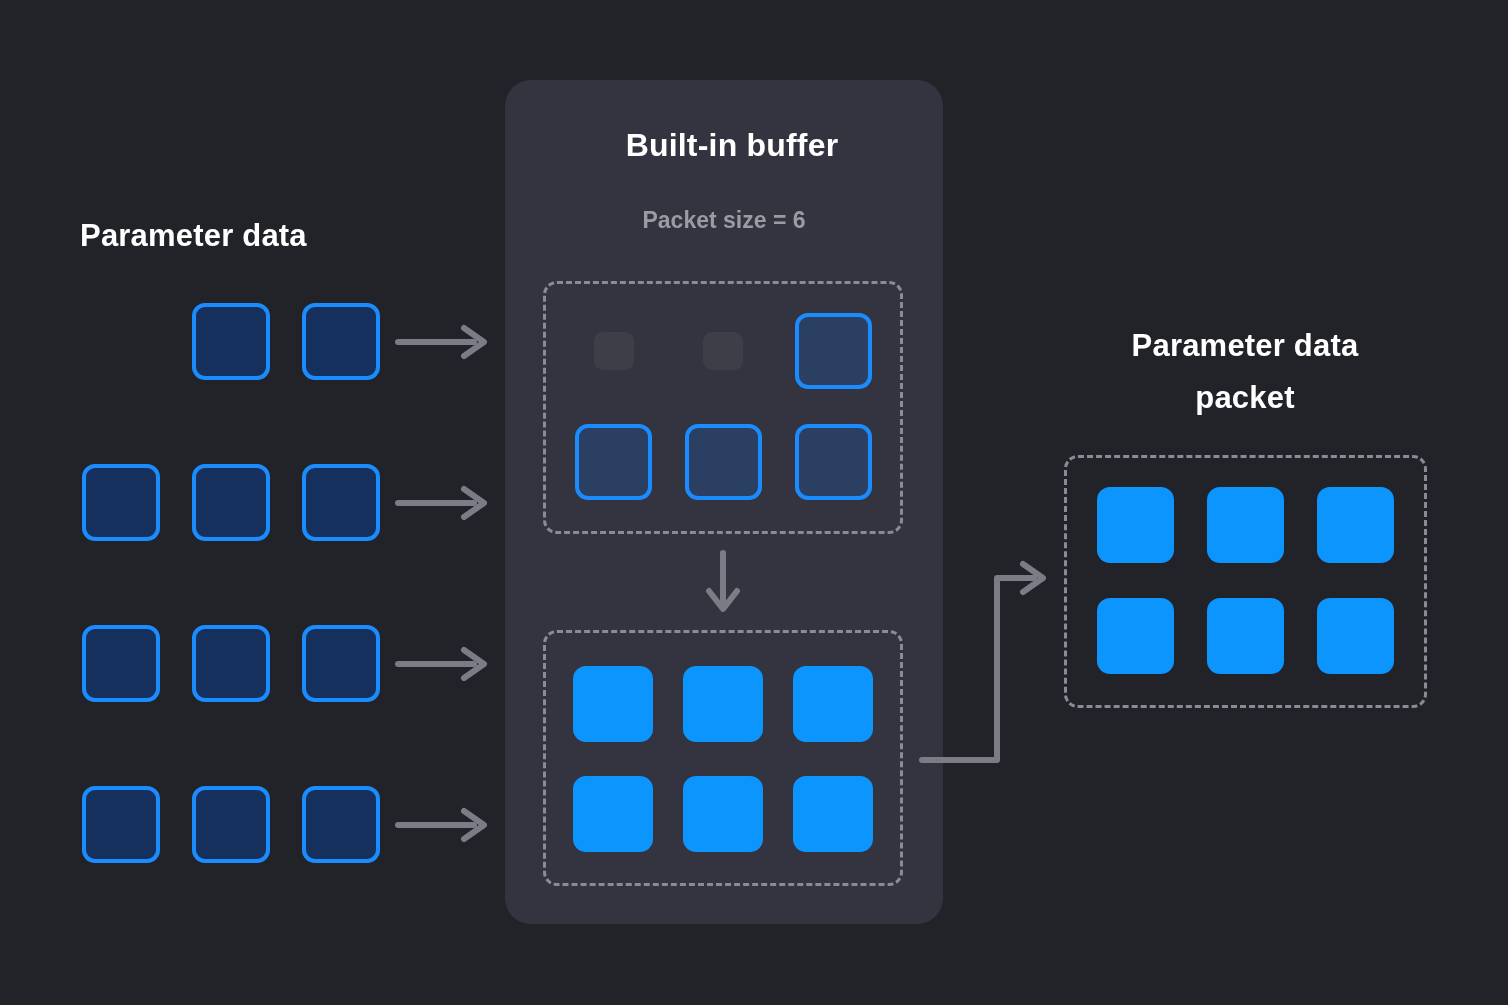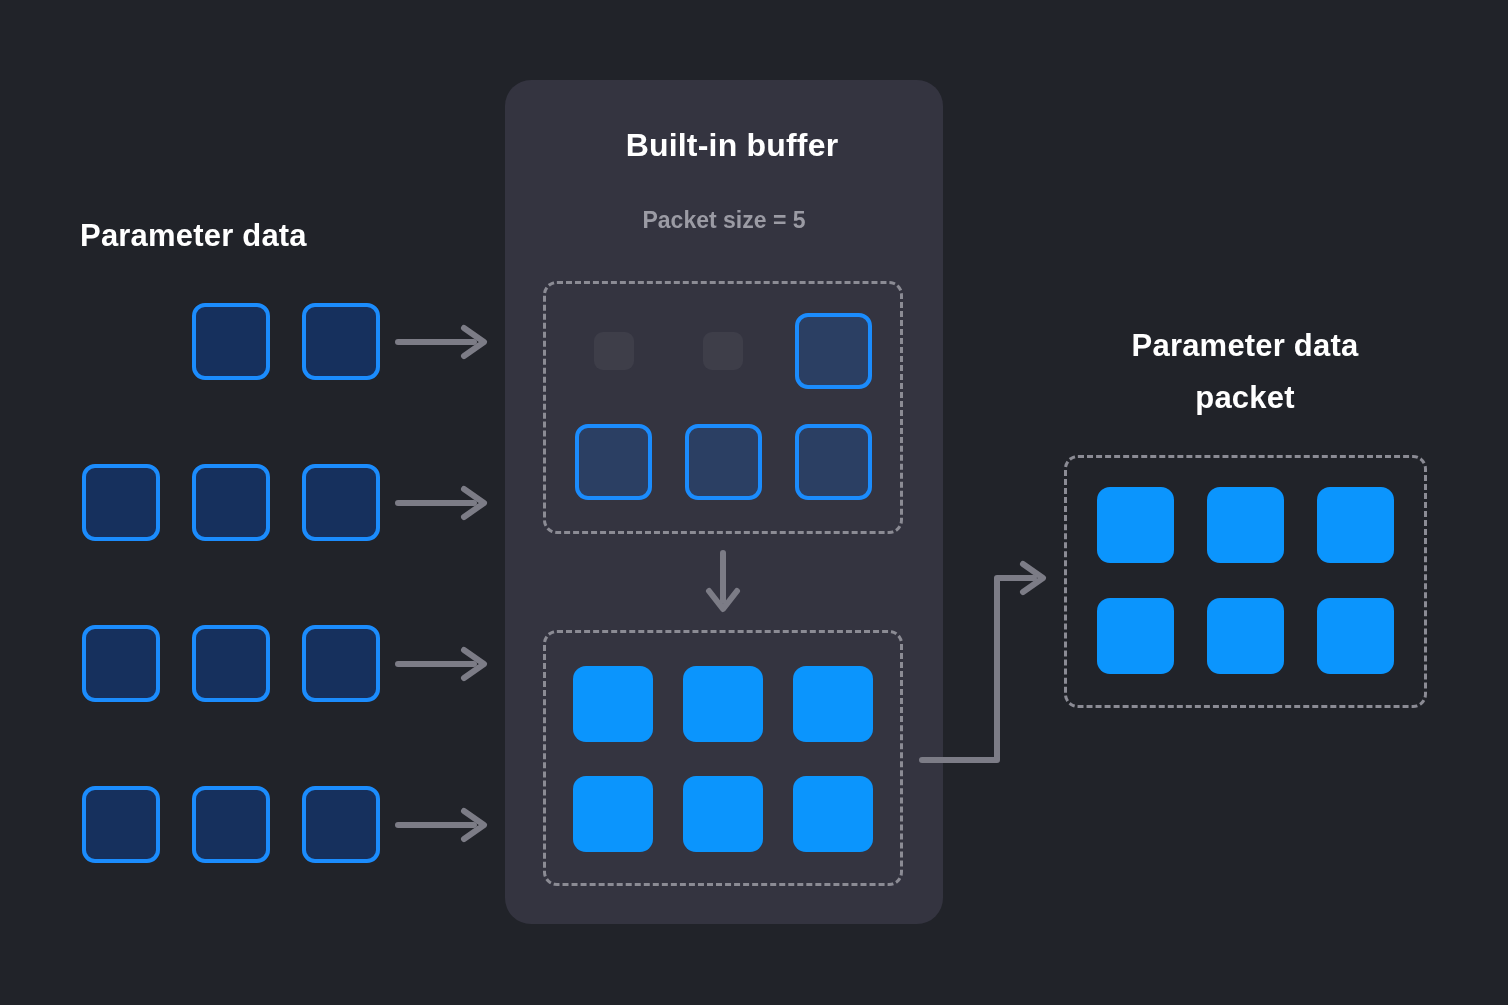--- a/index.html
+++ b/index.html
@@ -150,21 +150,21 @@
   </svg>
   <svg class="arrow-svg" style="left:396px; top:808px;" width="94" height="34" viewBox="0 0 94 34">
     <line x1="2" y1="17" x2="78" y2="17" stroke="#7c7c86" stroke-width="6" stroke-linecap="round"></line>
     <polyline points="68,3 88,17 68,31" fill="none" stroke="#7c7c86" stroke-width="6" stroke-linecap="round" stroke-linejoin="round"></polyline>
   </svg>
 
   <div id="buffer-panel"></div>
 
   <div id="buffer-title" class="title">Built-in buffer</div>
 
-  <div id="packet-size-label">Packet size = 5</div>
+  <div id="packet-size-label">Packet size = 6</div>
 
   <div id="buffer-slots-box" class="dashed-box"></div>
 
   <div class="cell empty abs" style="left:594px; top:332px; width:40px; height:38px;"></div>
   <div class="cell empty abs" style="left:703px; top:332px; width:40px; height:38px;"></div>
   <div class="cell outline on-panel abs" style="left:795px; top:313px; width:77px; height:76px;"></div>
 
   <div class="cell outline on-panel abs" style="left:575px; top:424px; width:77px; height:76px;"></div>
   <div class="cell outline on-panel abs" style="left:685px; top:424px; width:77px; height:76px;"></div>
   <div class="cell outline on-panel abs" style="left:795px; top:424px; width:77px; height:76px;"></div>

